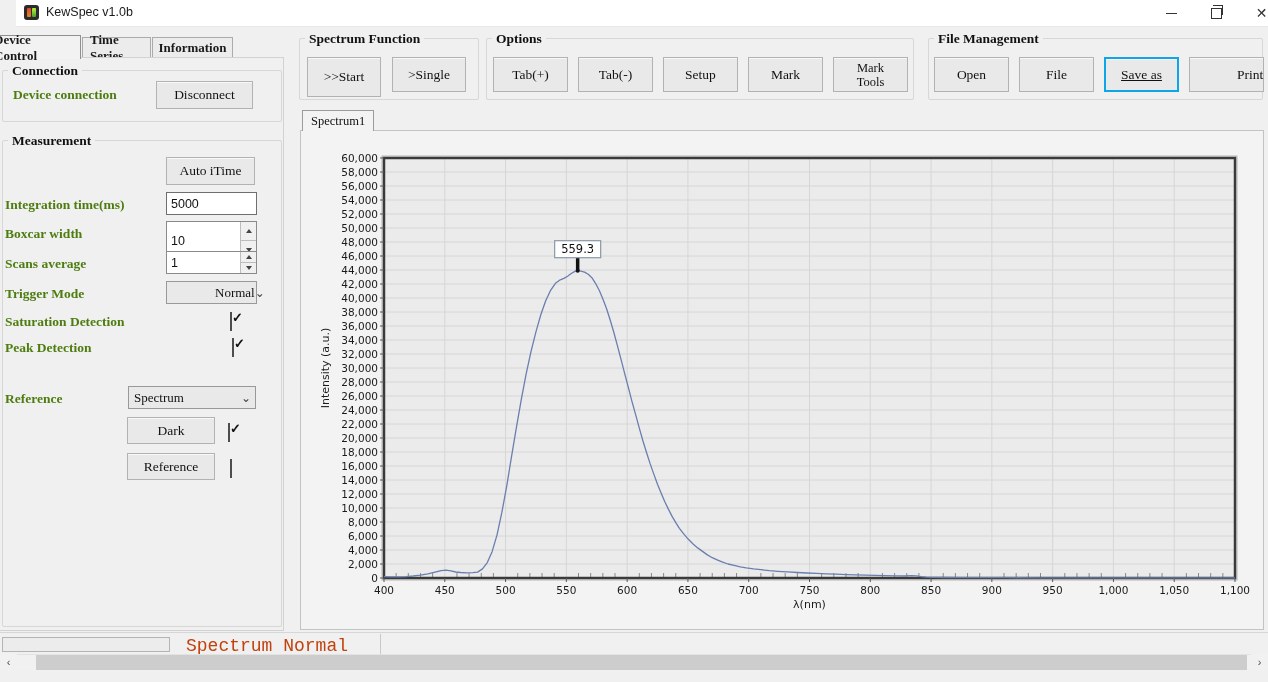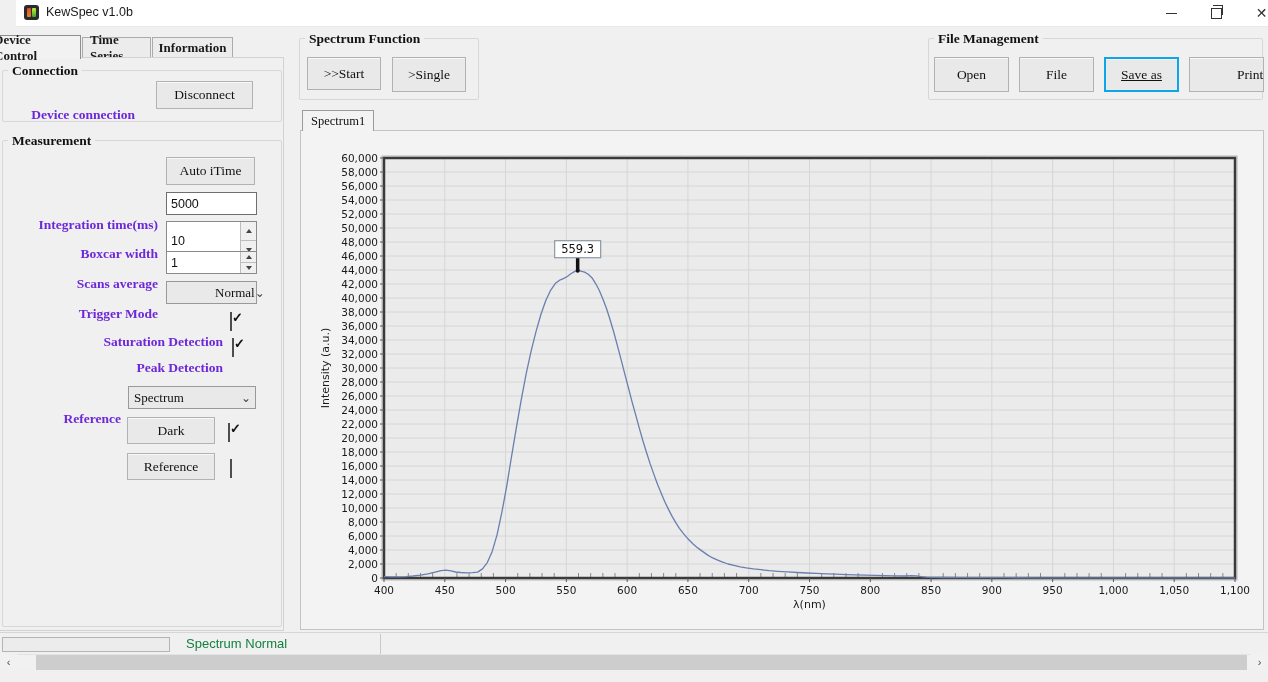--- a/index.html
+++ b/index.html
@@ -33,21 +33,21 @@
   .groupbox{border:1px solid #d7d7d7;border-radius:2px;box-sizing:border-box;}
   .gb-title{position:absolute;top:-9px;left:5px;background:#f0f0f0;padding:0 4px;
             font-size:13.5px;font-weight:700;color:#111;line-height:17px;white-space:nowrap;}
 
   
   .btn{box-sizing:border-box;background:#e9e9e9;border:1px solid #b2b2b2;
        display:flex;align-items:center;justify-content:center;text-align:center;
        font-family:"Liberation Serif",serif;font-size:13.5px;color:#111;cursor:default;
        box-shadow:inset 0 1px 0 #f8f8f8;}
   .btn.focused{border:2px solid #0ea5e9;text-decoration:underline;}
-  .field-label{font-size:13.5px;font-weight:700;color:#6d28d9;text-align:right;white-space:nowrap;margin-top:20px;}
+  .field-label{font-size:13.5px;font-weight:700;color:#4d7c0f;white-space:nowrap;}
   .textbox{box-sizing:border-box;background:#fff;border:1px solid #6f6f6f;
            font-family:"Liberation Sans",sans-serif;font-size:12.5px;color:#111;
            display:flex;align-items:center;padding:0 4px;}
   .spinner{box-sizing:border-box;background:#fff;border:1px solid #8a8a8a;display:flex;}
   .spin-value{flex:1;display:flex;align-items:center;padding-left:4px;
               font-family:"Liberation Sans",sans-serif;font-size:12.5px;color:#111;}
   .spin-btns{width:15px;display:flex;flex-direction:column;border-left:1px solid #bdbdbd;}
   .spin-b{flex:1;background:#f0f0f0;display:flex;align-items:center;justify-content:center;}
   .spin-b + .spin-b{border-top:1px solid #bdbdbd;}
   .tri-up{width:0;height:0;border-left:3px solid transparent;border-right:3px solid transparent;border-bottom:4px solid #444;}
@@ -62,21 +62,21 @@
                            font-size:13px;font-weight:700;color:#111;}
 
   
   .chart-tab{left:302px;top:110px;height:21px;box-sizing:border-box;border:1px solid #9c9c9c;border-bottom:none;
              background:#f3f3f3;font-size:12.5px;color:#111;display:flex;align-items:center;padding:0 8px;z-index:2;}
   .chart-pane{left:300px;top:130px;width:964px;height:500px;background:#f3f3f3;border:1px solid #c3c3c3;box-sizing:border-box;}
 
   
   .statusbar{left:0;top:632px;width:1268px;height:22px;background:#f0f0f0;border-top:1px solid #d6d6d6;}
   .status-box{left:2px;top:4px;width:168px;height:15px;background:#ececec;border:1px solid #b4b4b4;box-sizing:border-box;}
-  .status-text{left:186px;top:3px;font-family:Liberation Sans, sans-serif;font-size:13px;color:#15803d;}
+  .status-text{left:186px;top:3px;font-family:Liberation Mono, monospace;font-size:18px;color:#c2410c;}
   .status-sep{top:1px;width:1px;height:20px;background:#c9c9c9;}
   .hscroll{left:0;top:654px;width:1268px;height:16px;background:#f1f1f1;border-top:1px solid #e3e3e3;box-sizing:border-box;}
   .scroll-arrow{top:654px;width:17px;height:16px;display:flex;align-items:center;justify-content:center;
                 font-family:"Liberation Sans",sans-serif;font-size:11px;color:#505050;background:#f1f1f1;}
   .scroll-thumb{left:36px;top:655px;width:1211px;height:15px;background:#cdcdcd;}
   .taskbar{left:0;top:670px;width:1268px;height:12px;background:#1d2b31;overflow:hidden;}
   .tb-light{left:48px;top:0;width:337px;height:12px;background:#f3f3f3;}
   .tb-gray{left:710px;top:0;width:75px;height:12px;background:#5f686c;}
   .tb-clock{left:1148px;top:1px;font-family:"Liberation Sans",sans-serif;font-size:10px;color:#dfe3e5;}
 </style>
@@ -183,28 +183,46 @@
     <span class="abs checkbox checked" style="left:221px;top:283px;"></span>
 
     <div class="abs btn" style="left:124px;top:312px;width:88px;height:27px;">
       <span>Reference</span>
     </div>
     <span class="abs checkbox" style="left:221px;top:319px;"></span>
   </div>
 
   <div class="abs groupbox" style="left:299px;top:38px;width:180px;height:62px;">
     <span class="gb-title">Spectrum Function</span>
-    <div class="abs btn" style="left:7px;top:18px;width:74px;height:33px;">
+    <div class="abs btn" style="left:7px;top:18px;width:74px;height:40px;">
       <span>&gt;&gt;Start</span>
     </div>
     <div class="abs btn" style="left:92px;top:18px;width:74px;height:35px;">
       <span>&gt;Single</span>
     </div>
   </div>
 
+  <div class="abs groupbox" style="left:486px;top:38px;width:428px;height:62px;">
+    <span class="gb-title">Options</span>
+    <div class="abs btn" style="left:6px;top:18px;width:75px;height:35px;">
+      <span>Tab(+)</span>
+    </div>
+    <div class="abs btn" style="left:91px;top:18px;width:75px;height:35px;">
+      <span>Tab(-)</span>
+    </div>
+    <div class="abs btn" style="left:176px;top:18px;width:75px;height:35px;">
+      <span>Setup</span>
+    </div>
+    <div class="abs btn" style="left:261px;top:18px;width:75px;height:35px;">
+      <span>Mark</span>
+    </div>
+    <div class="abs btn" style="left:346px;top:18px;width:75px;height:35px;font-size:12.5px;line-height:14px;padding:0 12px;">
+      <span>Mark Tools</span>
+    </div>
+  </div>
 
   <div class="abs groupbox" style="left:928px;top:38px;width:335px;height:62px;">
     <span class="gb-title">File Management</span>
     <div class="abs btn" style="left:5px;top:18px;width:75px;height:35px;">
       <span>Open</span>
     </div>
     <div class="abs btn" style="left:90px;top:18px;width:75px;height:35px;">
       <span>File</span>
     </div>
     <div class="abs btn focused" style="left:175px;top:18px;width:75px;height:35px;">

